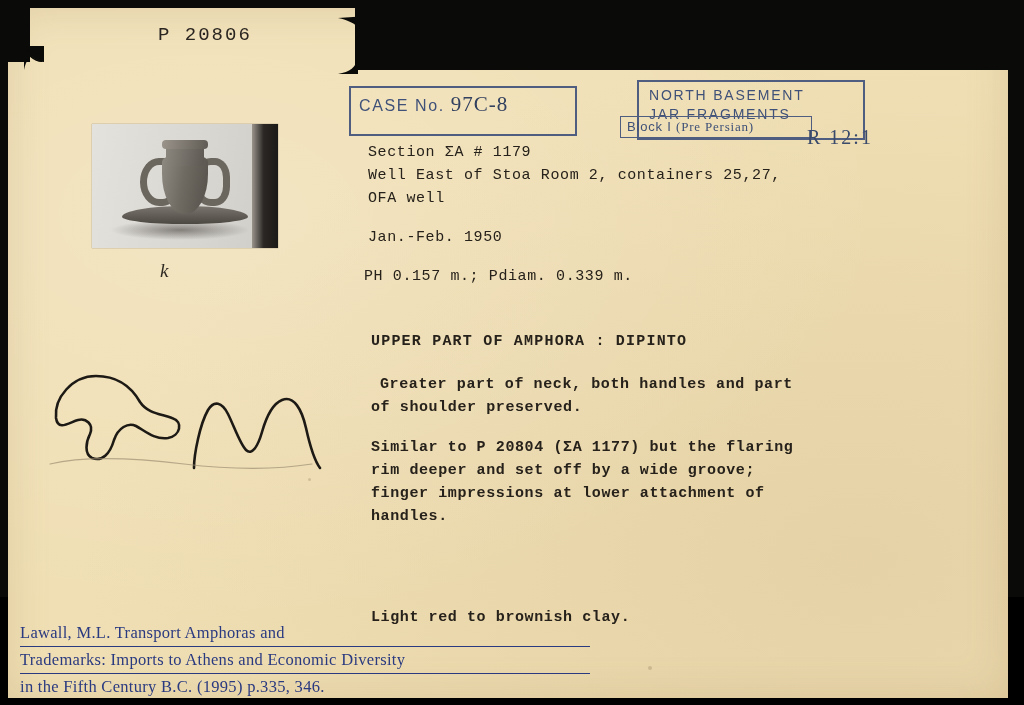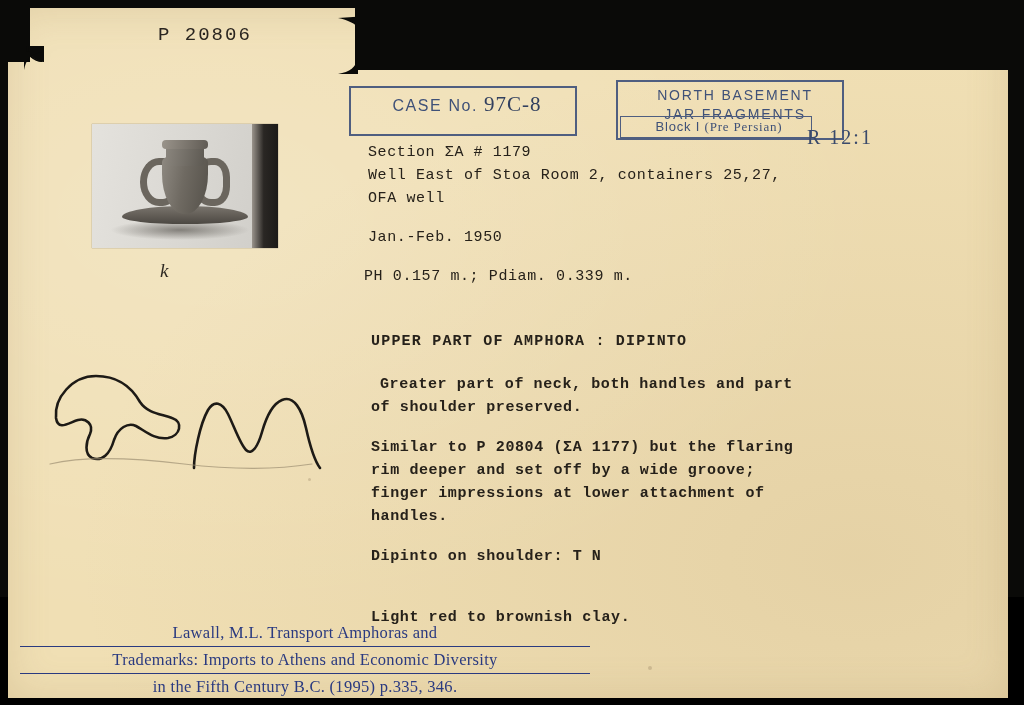--- a/index.html
+++ b/index.html
@@ -11,21 +11,20 @@
     width: 1024px;
     height: 705px;
     overflow: hidden;
     font-family: "Liberation Sans", sans-serif;
   }
   #page {
     position: relative;
     width: 1024px;
     height: 597px;
     background: #0a0a08;
-    text-align: center;
   }
   
   #card {
     position: absolute;
     left: 8px;
     top: 8px;
     width: 1000px;
     height: 690px;
     background: #f0dfb4;
     background-image:
@@ -137,21 +136,21 @@
     display: inline-block;
   }
   #stamp-value {
     font-family: "Liberation Serif", serif;
     font-size: 21px;
     letter-spacing: 1px;
     color: #32405f;
     margin-left: 6px;
   }
   #stamp-north {
-    left: 608px;
+    left: 629px;
     top: 72px;
     width: 228px;
     height: 60px;
     padding: 4px 0 0 10px;
     font-size: 14px;
     line-height: 19px;
     letter-spacing: 1.8px;
   }
   #stamp-block {
     position: absolute;
@@ -364,21 +363,20 @@
     <div class="typed bold" style="left:363px; top:322px; letter-spacing:1.2px;">UPPER PART OF AMPHORA : DIPINTO</div>
 
     <div class="typed bold" style="left:372px; top:365px;">Greater part of neck, both handles and part</div>
     <div class="typed bold" style="left:363px; top:388px;">of shoulder preserved.</div>
 
     <div class="typed bold" style="left:363px; top:428px;">Similar to P 20804 (ΣA 1177) but the flaring</div>
     <div class="typed bold" style="left:363px; top:451px;">rim deeper and set off by a wide groove;</div>
     <div class="typed bold" style="left:363px; top:474px;">finger impressions at lower attachment of</div>
     <div class="typed bold" style="left:363px; top:497px;">handles.</div>
 
-    <div class="typed bold" style="left:363px; top:537px;">Dipinto on shoulder: T N</div>
 
     <div class="typed bold" style="left:363px; top:598px;">Light red to brownish clay.</div>
 
     <svg id="doodle" viewBox="0 0 290 135">
       <path d="M12,60 C10,40 28,18 52,18 C74,18 88,30 96,44 C104,56 118,56 128,60 C140,64 136,78 124,80 C110,82 100,72 92,68 C84,64 74,70 70,82 C66,96 58,104 48,100 C40,96 42,84 46,76 C50,66 42,60 34,62 C26,64 14,74 12,60 Z" fill="none" stroke="#1d1a16" stroke-width="2.6" stroke-linecap="round"></path>
       <path d="M150,110 C150,96 156,66 164,52 C170,42 178,44 184,56 C190,68 196,86 202,92 C208,98 214,88 218,74 C222,60 228,46 238,42 C250,37 258,52 262,70 C266,88 270,102 276,110" fill="none" stroke="#1d1a16" stroke-width="2.6" stroke-linecap="round"></path>
       <path d="M6,106 C40,98 90,100 140,106 C190,112 230,112 268,106" fill="none" stroke="#9c8e72" stroke-width="1.2" stroke-linecap="round" opacity="0.7"></path>
     </svg>
 
     <div id="citation">

